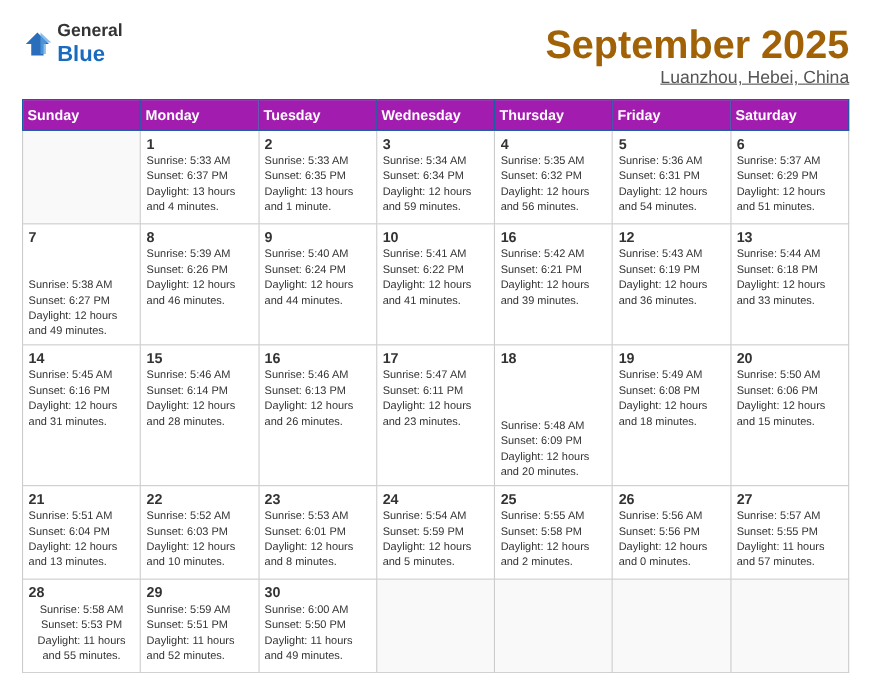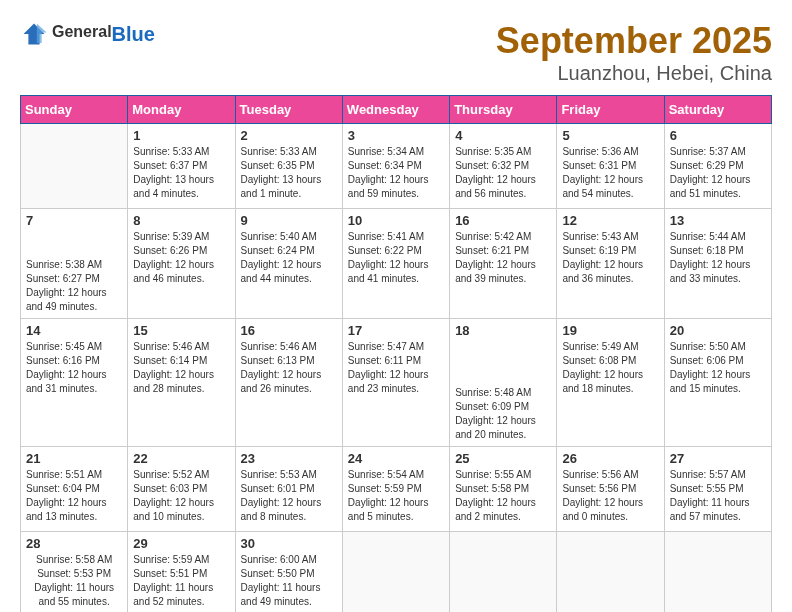--- a/index.html
+++ b/index.html
@@ -16,21 +16,21 @@
       align-items: flex-start;
       margin-bottom: 10px;
     }
     .logo {
       display: flex;
       align-items: center;
       gap: 4px;
     }
     .logo-text {
       display: flex;
-      flex-direction: row;
+      flex-direction: column;
       line-height: 1.1;
     }
     .logo-general {
       font-size: 16px;
       font-weight: bold;
       color: #333;
     }
     .logo-blue {
       font-size: 20px;
       font-weight: bold;
@@ -42,30 +42,31 @@
     }
     .title-section {
       text-align: right;
     }
     .calendar-title {
       font-size: 36px;
       font-weight: bold;
       color: #a16207;
     }
     .calendar-subtitle {
-      font-size: 20px;
+      font-size: 16px;
       color: #555;
+      text-decoration: underline;
     }
     table {
       width: 100%;
       border-collapse: collapse;
       border: 1px solid #ccc;
     }
     th {
-      background-color: #ec4899;
+      background-color: #a21caf;
       color: #fff;
       font-size: 13px;
       padding: 6px 4px;
       text-align: left;
       border: 1px solid #1a5da0;
     }
     td {
       vertical-align: top;
       padding: 4px 5px;
       border: 1px solid #ccc;

